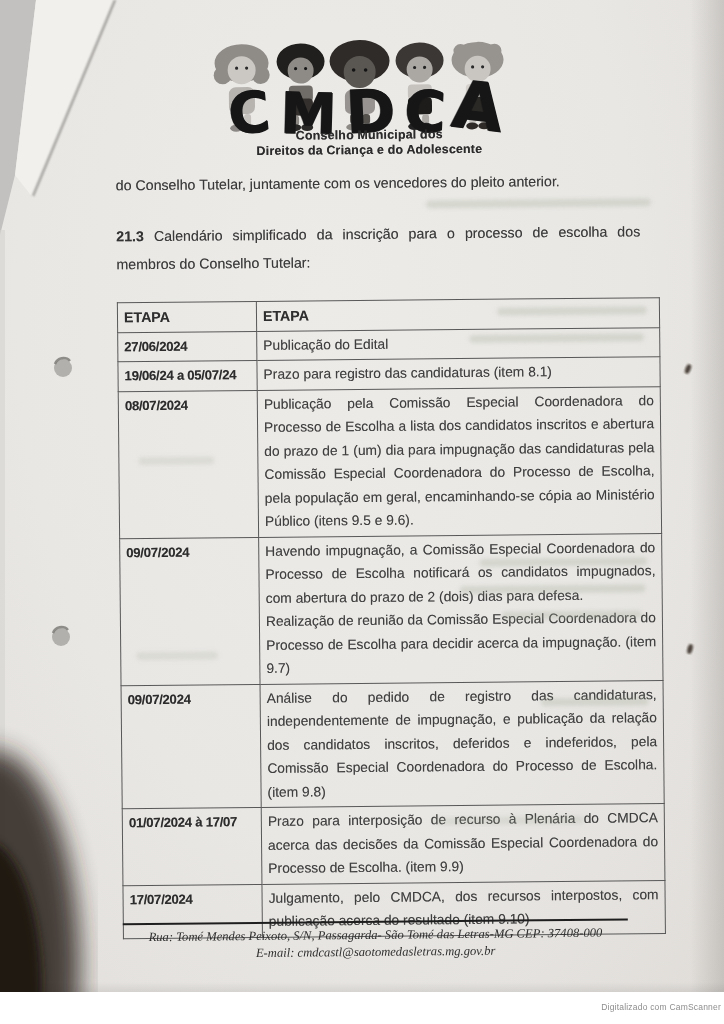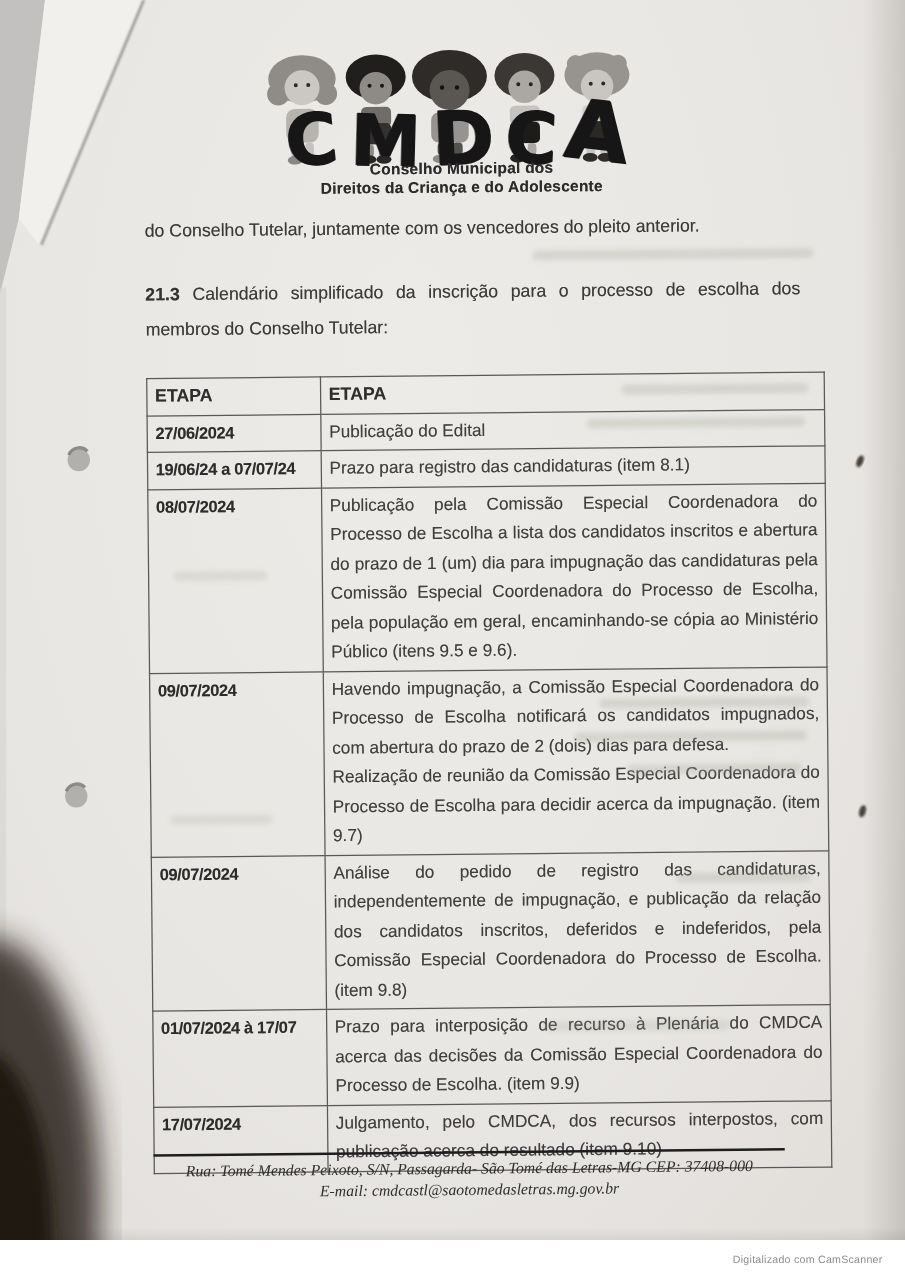--- a/index.html
+++ b/index.html
@@ -82,21 +82,21 @@
   .g3{left:470px;top:336px;width:175px;}
   .g4{left:138px;top:455px;width:76px;background:rgba(160,168,150,.22);}
   .g5{left:478px;top:560px;width:168px;}
   .g6{left:458px;top:587px;width:186px;}
   .g7{left:500px;top:613px;width:140px;}
   .g8{left:134px;top:650px;width:82px;background:rgba(160,168,150,.22);}
   .g9{left:538px;top:700px;width:108px;}
   .g10{left:430px;top:818px;width:150px;background:rgba(160,168,150,.22);}
   
   .camscanner{
-    position:absolute;right:18px;top:1002px;z-index:4;
+    position:absolute;right:3px;top:1002px;z-index:4;
     font-size:8.5px;color:#8d8d8d;letter-spacing:0.2px;
   }
 </style>
 </head>
 <body>
 
 <div class="photo">
 
   <div class="content">
 
@@ -193,21 +193,21 @@
         </tr>
       </thead>
       <tbody>
           <tr>
             <td class="date">27/06/2024</td>
             <td class="etapa">
               <p>Publicação do Edital</p>
             </td>
           </tr>
           <tr>
-            <td class="date">19/06/24 a 07/07/24</td>
+            <td class="date">19/06/24 a 05/07/24</td>
             <td class="etapa">
               <p>Prazo para registro das candidaturas (item 8.1)</p>
             </td>
           </tr>
           <tr>
             <td class="date">08/07/2024</td>
             <td class="etapa">
               <p>Publicação pela Comissão Especial Coordenadora do Processo de Escolha a lista dos candidatos inscritos e abertura do prazo de 1 (um) dia para impugnação das candidaturas pela Comissão Especial Coordenadora do Processo de Escolha, pela população em geral, encaminhando-se cópia ao Ministério Público (itens 9.5 e 9.6).</p>
             </td>
           </tr>

